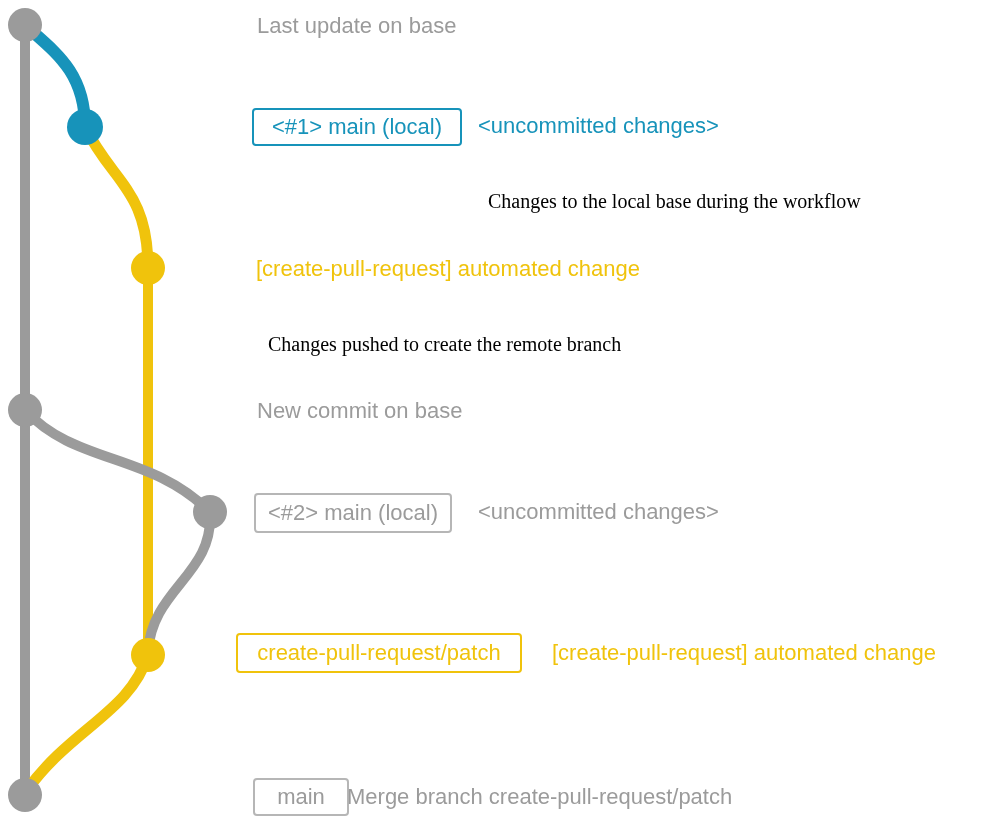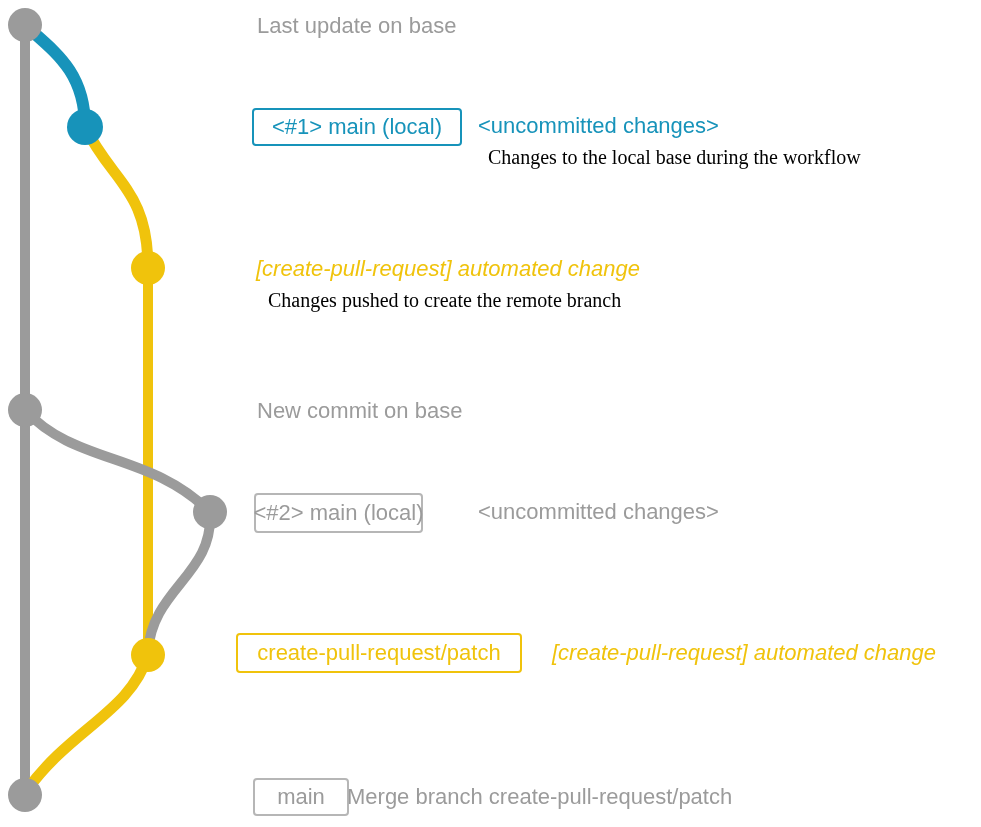--- a/index.html
+++ b/index.html
@@ -22,25 +22,26 @@
 
   .txt {
     position: absolute;
     white-space: nowrap;
     transform: translateY(-50%);
     font-size: 22px;
     line-height: 1.2;
   }
   .gray-txt   { color: var(--gray); }
   .blue-txt   { color: var(--blue); }
-  .yellow-txt { color: var(--yellow); font-style: italic; }
+  .yellow-txt { color: var(--yellow); }
   .serif-txt  {
     font-family: "Liberation Serif", serif;
     font-size: 20px;
     color: var(--black);
+    margin-top: 44px;
   }
   .badge {
     position: absolute;
     display: flex;
     align-items: center;
     justify-content: center;
     border-radius: 4px;
     font-size: 22px;
     background: #ffffff;
     white-space: nowrap;
@@ -85,21 +86,21 @@
     <span>&lt;#1&gt; main (local)</span>
   </div>
   <div class="txt blue-txt" style="left:478px; top:126px;">&lt;uncommitted changes&gt;</div>
   <div class="txt serif-txt" style="left:488px; top:157px;">Changes to the local base during the workflow</div>
 
   <div class="txt yellow-txt" style="left:256px; top:269px;">[create-pull-request] automated change</div>
   <div class="txt serif-txt" style="left:268px; top:300px;">Changes pushed to create the remote branch</div>
 
   <div class="txt gray-txt" style="left:257px; top:411px;">New commit on base</div>
 
-  <div class="badge badge-gray" style="left:254px; top:493px; width:169px; height:40px;">
+  <div class="badge badge-gray" style="left:254px; top:493px; width:198px; height:40px;">
     <span>&lt;#2&gt; main (local)</span>
   </div>
   <div class="txt gray-txt" style="left:478px; top:512px;">&lt;uncommitted changes&gt;</div>
 
   <div class="badge badge-yellow" style="left:236px; top:633px; width:286px; height:40px;">
     <span>create-pull-request/patch</span>
   </div>
   <div class="txt yellow-txt" style="left:552px; top:653px;">[create-pull-request] automated change</div>
 
   <div class="badge badge-gray" style="left:253px; top:778px; width:96px; height:38px;">

